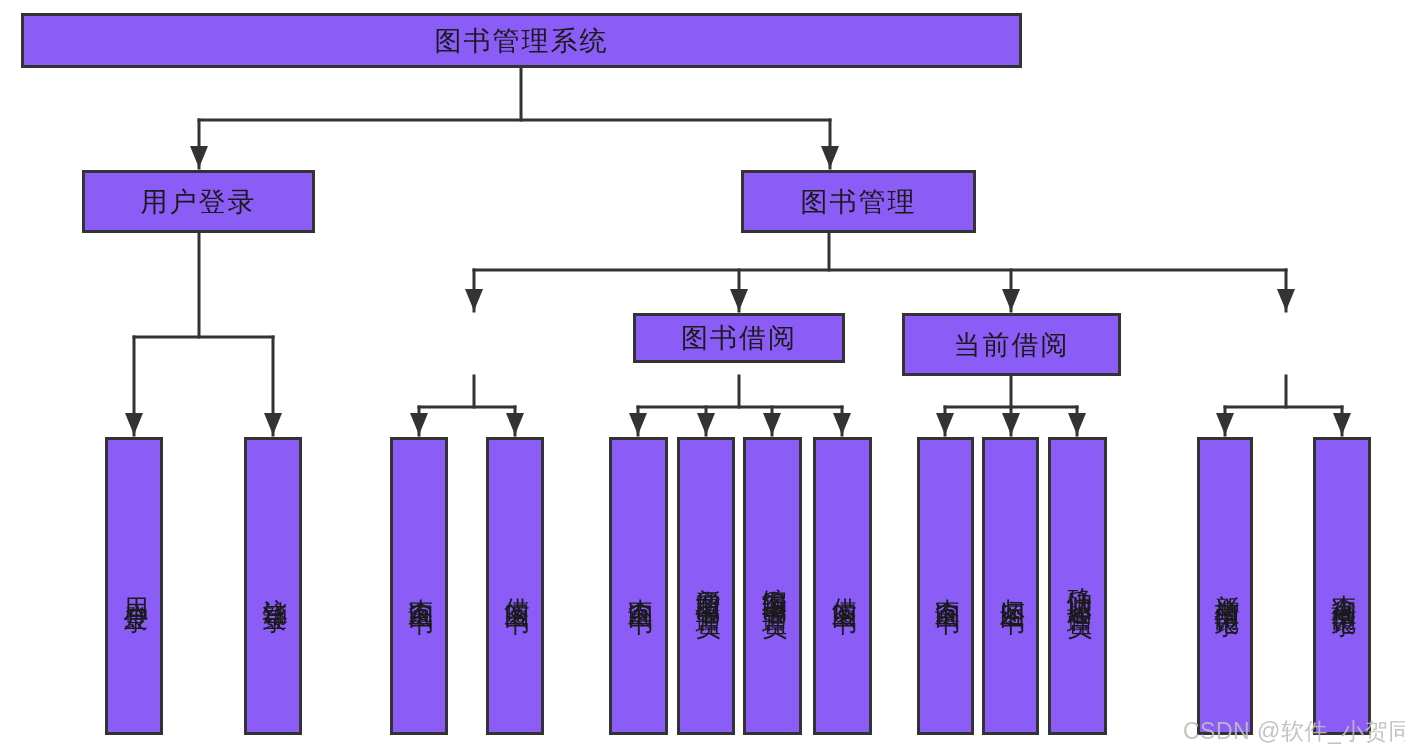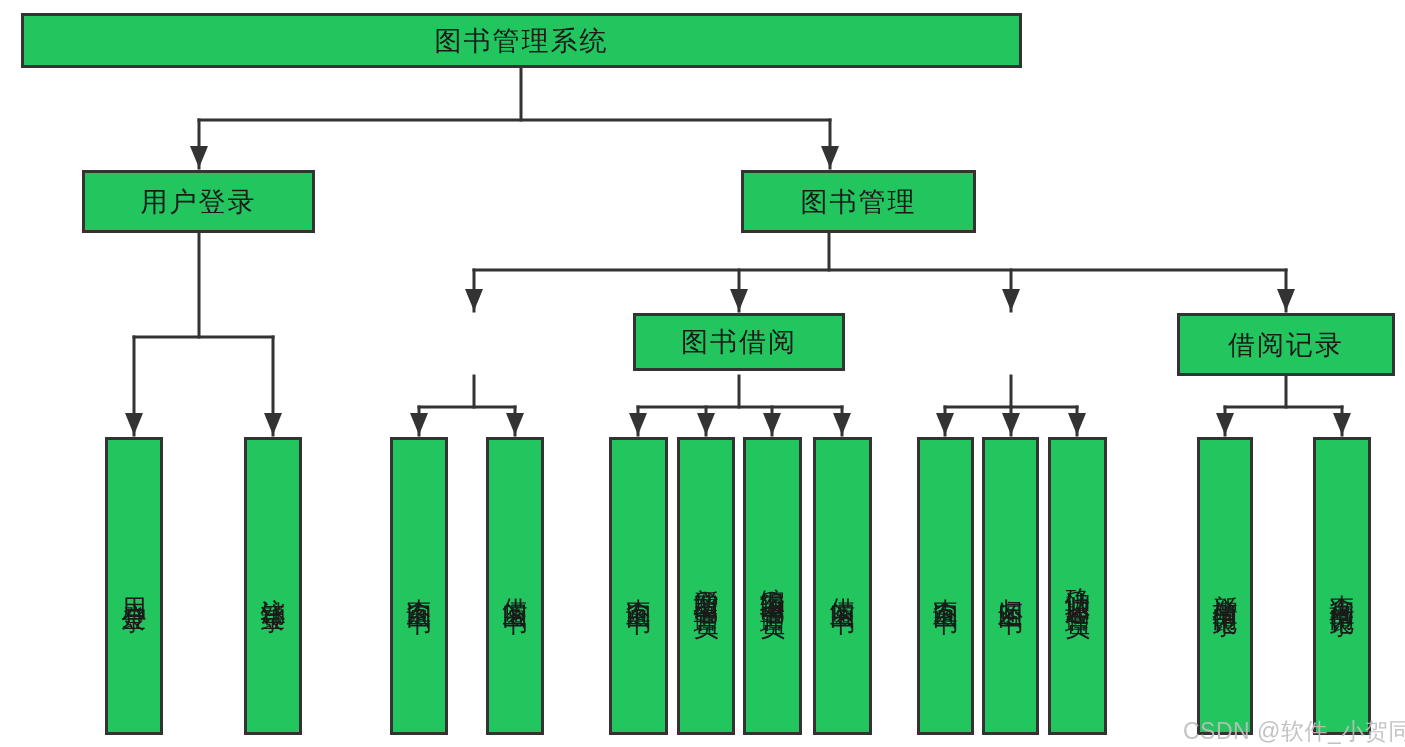--- a/index.html
+++ b/index.html
@@ -17,25 +17,26 @@
     font-family:"Liberation Sans","DejaVu Sans",sans-serif;
     color:var(--text);
   }
   .wires{
     position:absolute;left:0;top:0;
   }
   .box{
     position:absolute;
     box-sizing:border-box;
     border:3px solid var(--line);
-    background:#22c55e;
+    background:#8b5cf6;
     display:flex;
     align-items:center;
     justify-content:center;
     text-align:right;
+    font-family:Liberation Mono, monospace;
   }
   .box.h{
     font-size:27px;
     letter-spacing:2px;
     white-space:nowrap;
   }
   .box.v{
     writing-mode:vertical-rl;
     text-orientation:mixed;
     font-size:25px;
@@ -121,22 +122,22 @@
         <path d="M1342,407 L1342,435" marker-end="url(#arrow)"></path>
       </g>
     </g>
   </svg>
 
   <div class="box h" style="left:21px;top:13px;width:1001px;height:55px">图书管理系统</div>
 
   <div class="box h" style="left:82px;top:170px;width:233px;height:63px">用户登录</div>
   <div class="box h" style="left:741px;top:170px;width:235px;height:63px">图书管理</div>
 
-  <div class="box h" style="left:633px;top:313px;width:212px;height:58px">图书借阅</div>
-  <div class="box h" style="left:1177px;top:313px;width:218px;height:63px">借阅记录</div>
+  <div class="box h" style="left:633px;top:313px;width:212px;height:50px">图书借阅</div>
+  <div class="box h" style="left:902px;top:313px;width:219px;height:63px">当前借阅</div>
 
   <div class="box v" style="left:105px;top:437px;width:58px;height:298px">用户登录</div>
   <div class="box v" style="left:244px;top:437px;width:58px;height:298px">注销登录</div>
 
   <div class="box v" style="left:390px;top:437px;width:58px;height:298px">查询图书</div>
   <div class="box v" style="left:486px;top:437px;width:58px;height:298px">借阅图书</div>
 
   <div class="box v" style="left:609px;top:437px;width:59px;height:298px">查询图书</div>
   <div class="box v" style="left:677px;top:437px;width:58px;height:298px">新增图书（管理员）</div>
   <div class="box v" style="left:743px;top:437px;width:59px;height:298px">编辑图书（管理员）</div>

